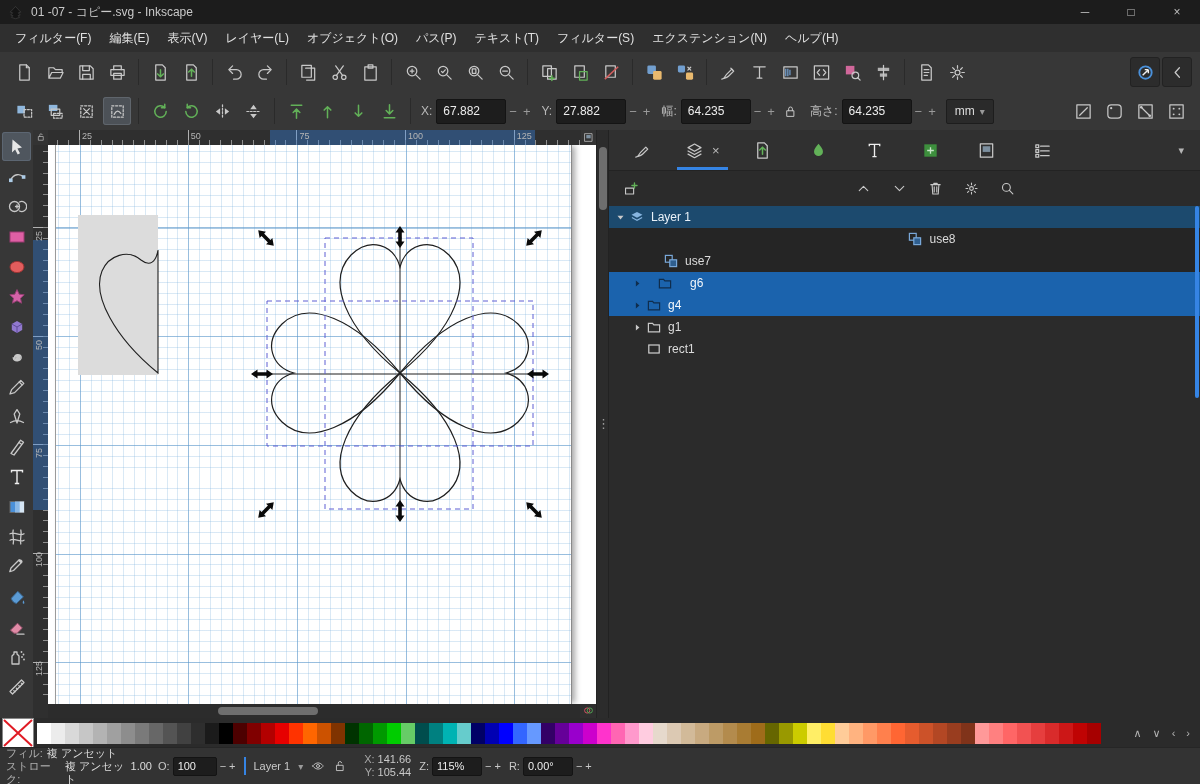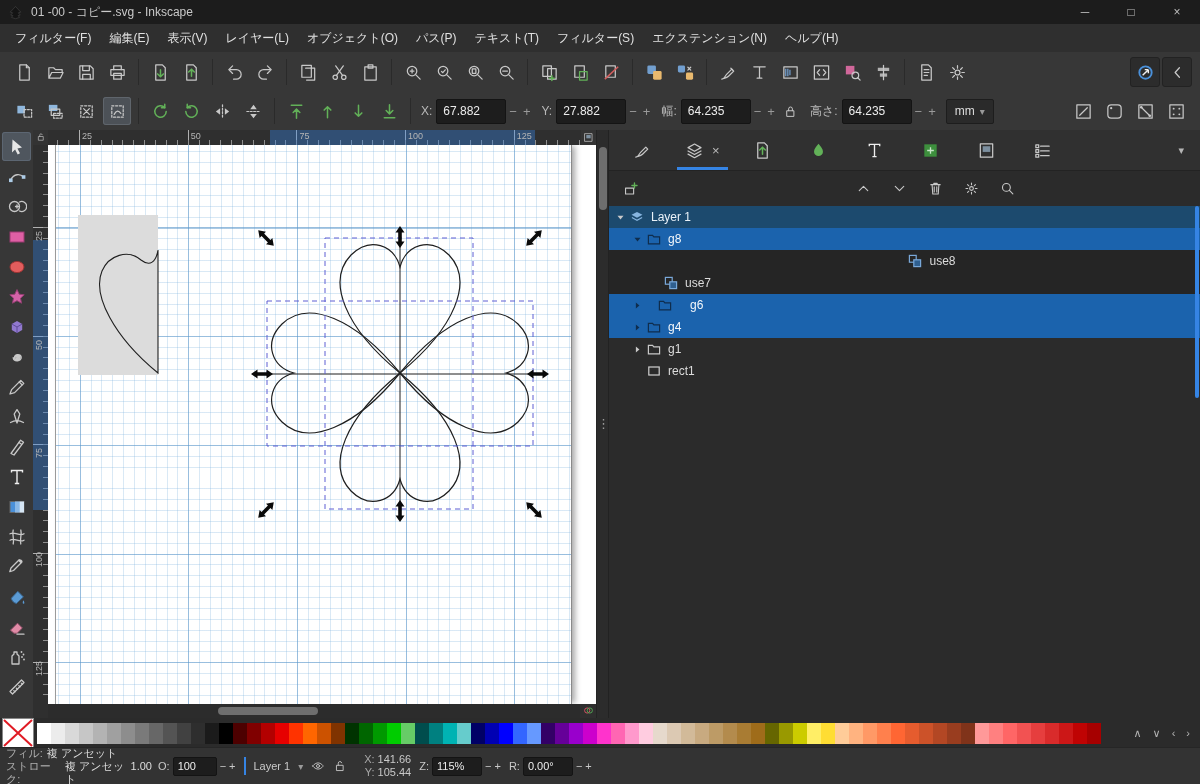--- a/index.html
+++ b/index.html
@@ -135,21 +135,21 @@
 <body>
 
 <div class="window">
 
   <div class="titlebar">
     <span class="title-logo">
         <svg class="ic" viewBox="0 0 20 20">
           <path d="M10 2l7 7.5-3.2.9 2.6 3-2.9.8 1.9 2.3-5.4 1.8-5.4-1.8 1.9-2.3-2.9-.8 2.6-3L3 9.5z" fill="#141414" stroke="#4d4d4d" stroke-width=".7"></path>
         </svg>
       </span>
-    <span>01 -00 - コピー.svg - Inkscape</span>
+    <span>01 -07 - コピー.svg - Inkscape</span>
     <div class="win-btns">
       <div class="win-btn">─</div>
       <div class="win-btn">□</div>
       <div class="win-btn">×</div>
     </div>
   </div>
 
   <div class="menubar">
       <div class="menu-item">フィルター(F)</div>
       <div class="menu-item">編集(E)</div>
@@ -825,33 +825,20 @@
               <path d="M4.5 7l5.5 6.5L15.5 7z" fill="currentColor"></path>
             </svg>
           </span>
           <span class="obj-ic">
             <svg class="ic" viewBox="0 0 20 20">
               <path d="M10 3.6l6.8 3.7L10 11 3.2 7.3z" fill="#87b5e0"></path>
               <path d="M3.6 10.6l6.4 3.5 6.4-3.5" stroke="#87b5e0" fill="none" stroke-width="1.4"></path>
             </svg>
           </span>
           <span>Layer 1</span>
-        </div>
-        <div class="trow sel" style="padding-left: 21px;">
-          <span class="caret">
-            <svg class="ic" viewBox="0 0 20 20">
-              <path d="M4.5 7l5.5 6.5L15.5 7z" fill="currentColor"></path>
-            </svg>
-          </span>
-          <span class="obj-ic gf-ic">
-            <svg class="ic" viewBox="0 0 20 20">
-              <path d="M3 5.5h5.2l1.6 1.8H17V16H3z" fill="none" stroke="currentColor" stroke-width="1.5"></path>
-            </svg>
-          </span>
-          <span>g8</span>
         </div>
         <div class="trow child" style="padding-left: 38px; justify-content: center;">
           <span class="caret"></span>
           <span class="obj-ic">
             <svg class="ic" viewBox="0 0 20 20">
               <rect x="3" y="3" width="8.5" height="8.5" fill="none" stroke="#79a8d9" stroke-width="1.5"></rect>
               <rect x="8.5" y="8.5" width="8.5" height="8.5" fill="#2f5f8f" stroke="#79a8d9" stroke-width="1.5"></rect>
             </svg>
           </span>
           <span>use8</span>

